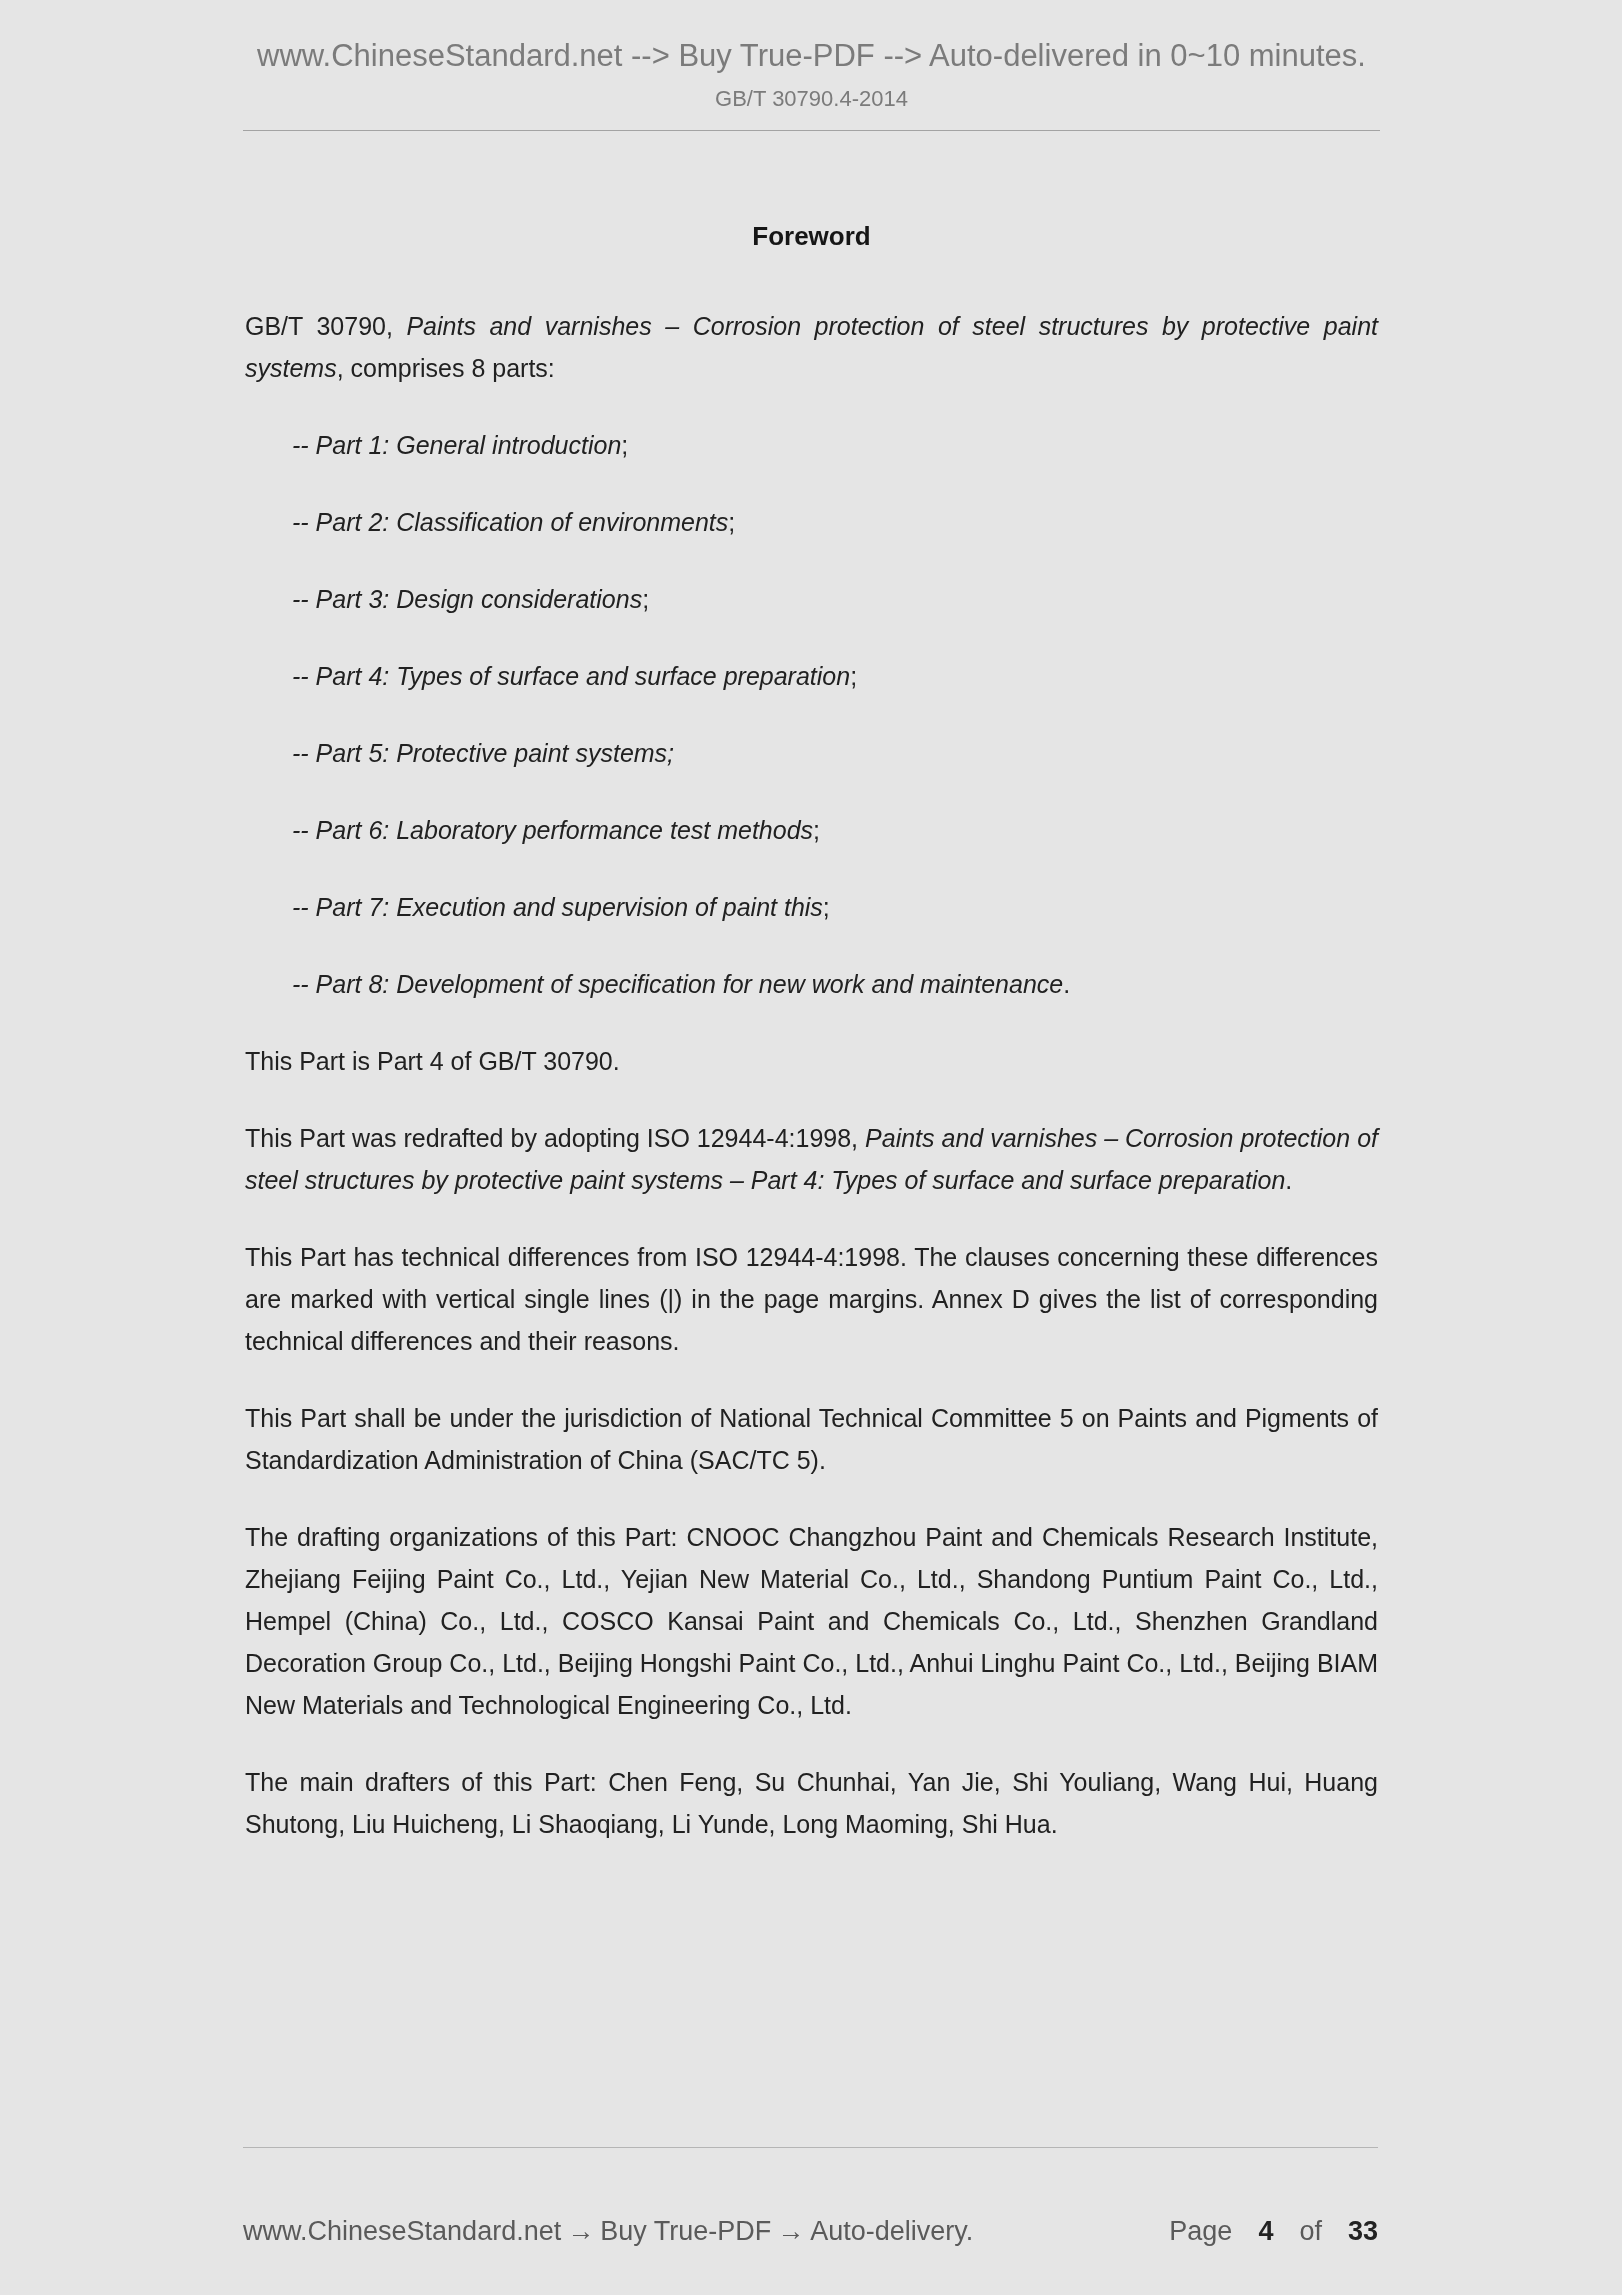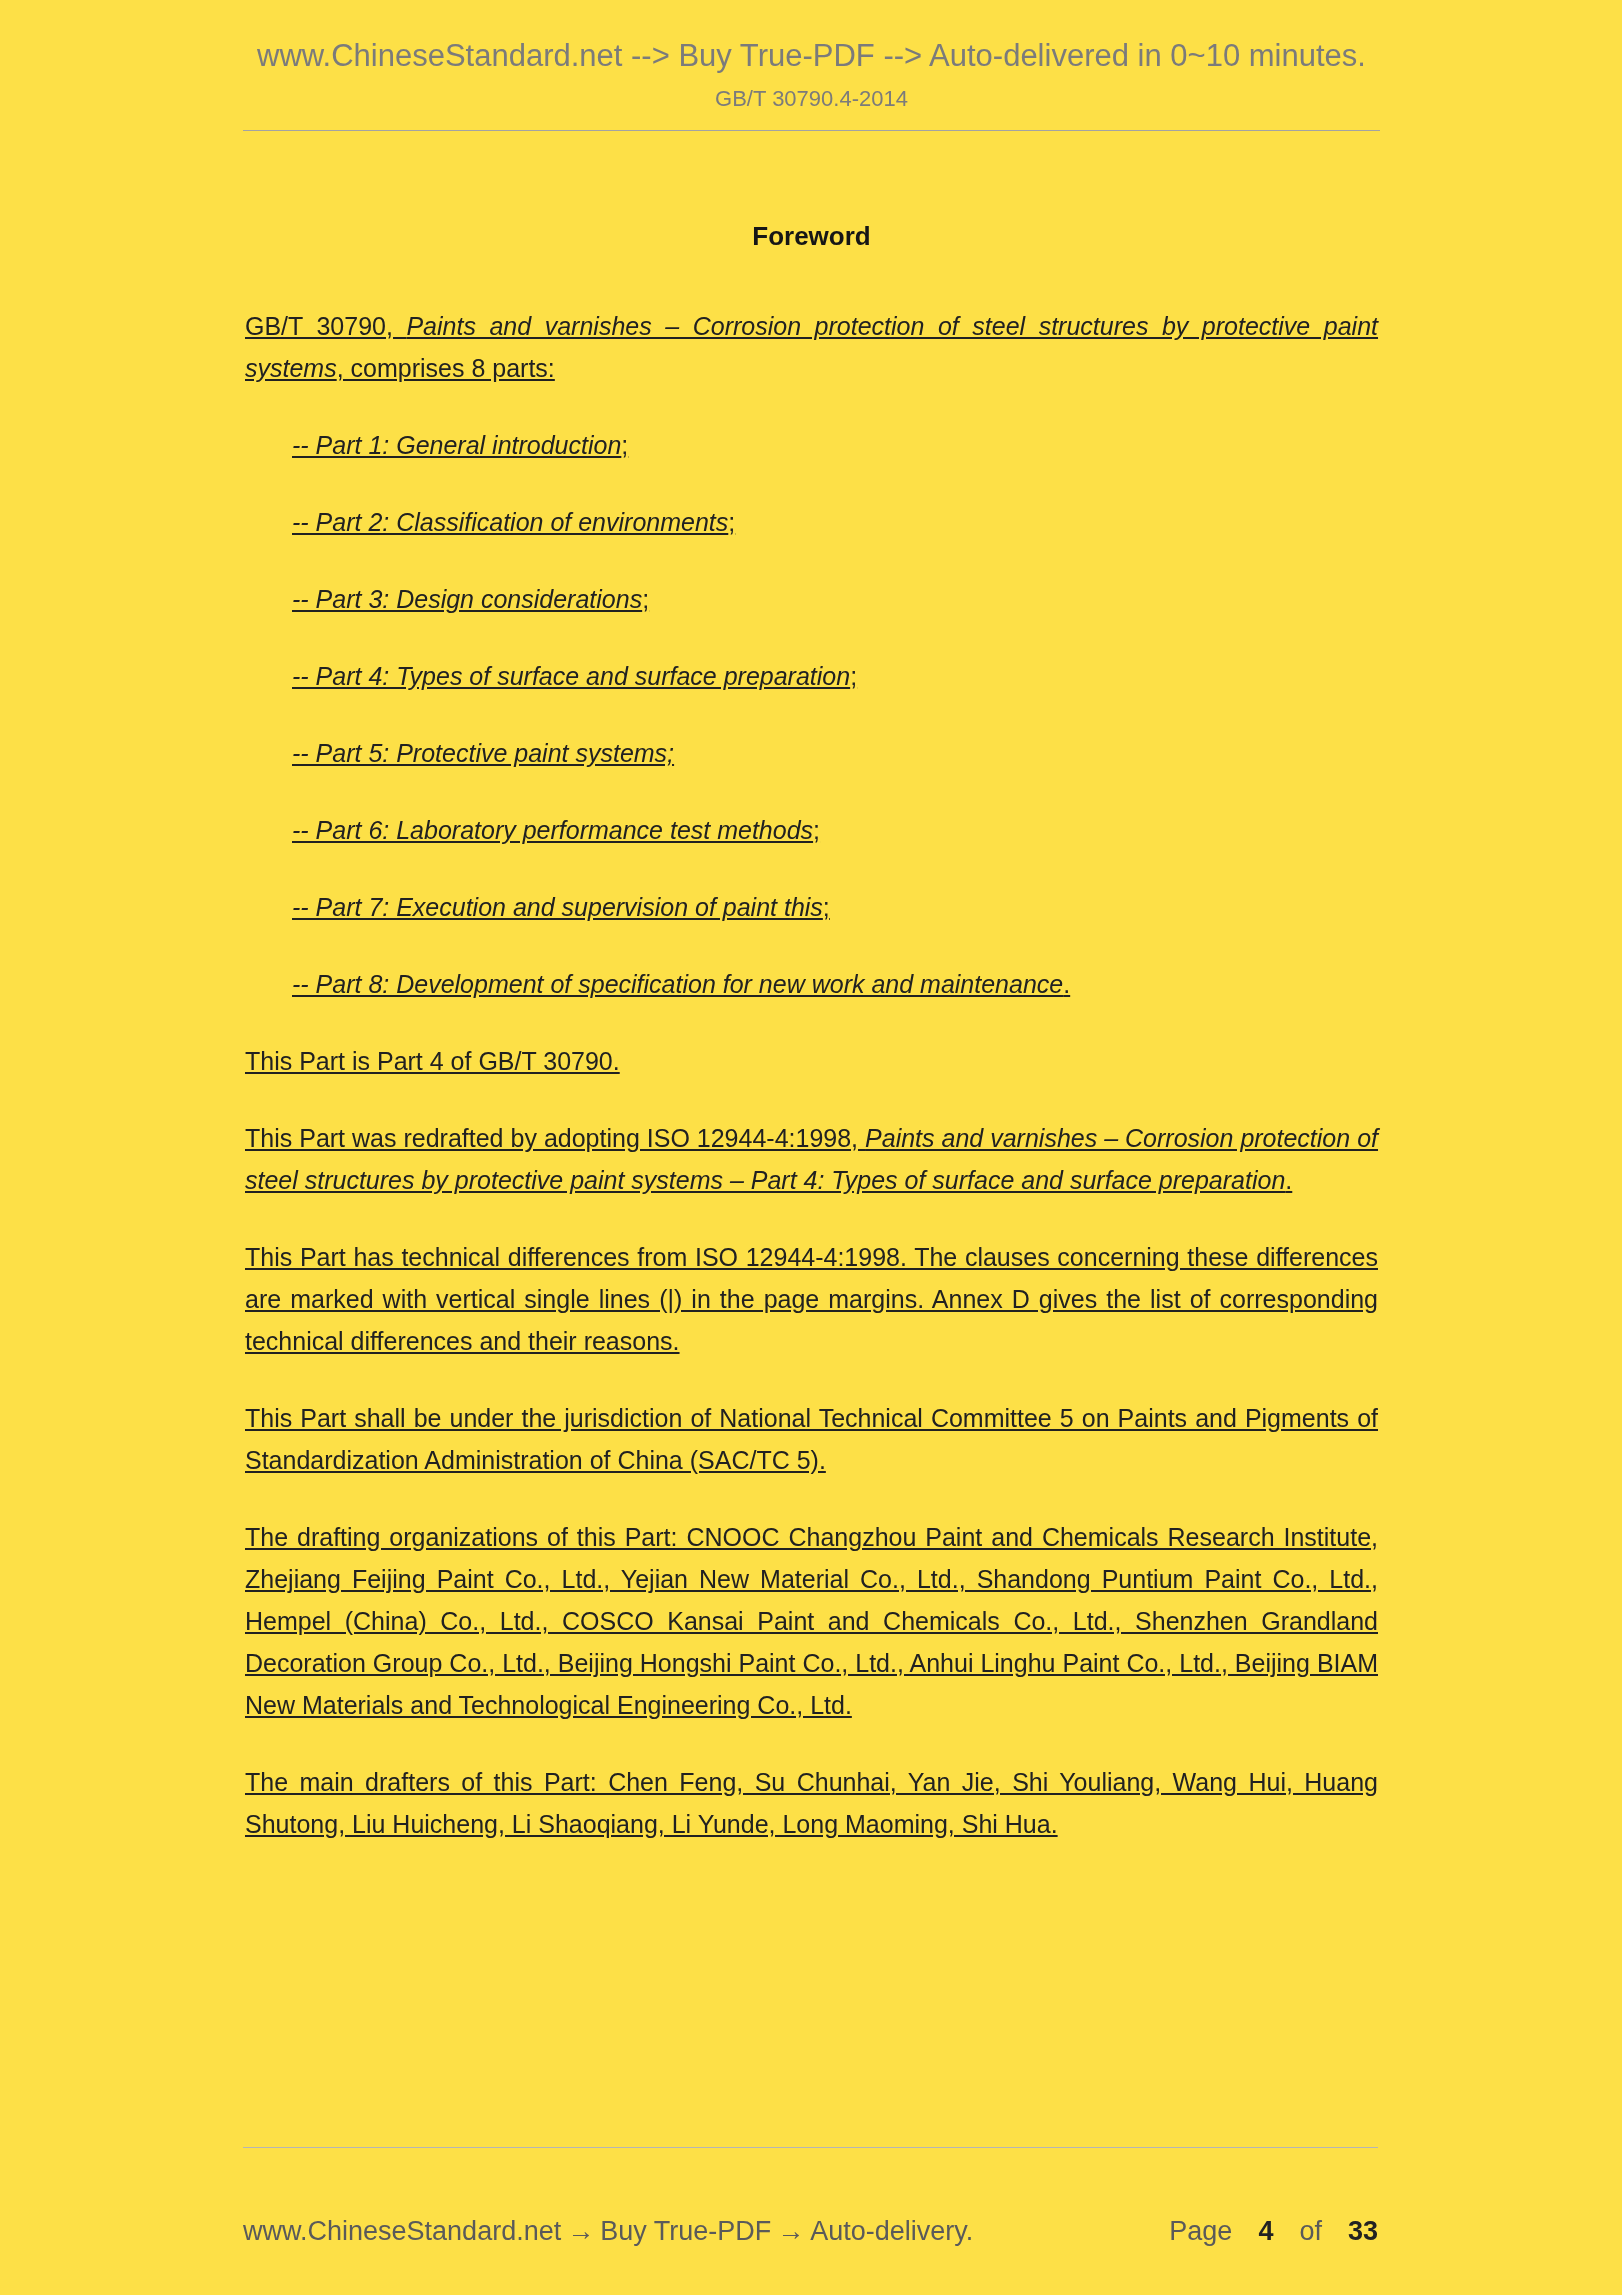--- a/index.html
+++ b/index.html
@@ -1,21 +1,21 @@
 <!DOCTYPE html>
 <html style="font-size:13.3px"><head>
 <meta charset="utf-8">
 <style>
   * { box-sizing: border-box; }
   html, body { margin: 0; padding: 0; background: #ffffff; }
   .page {
     position: relative;
     width: 1623px;
     height: 2295px;
-    background: #fde047;
+    background: #e5e5e5;
     font-family: "Liberation Sans", sans-serif;
     overflow: hidden;
   }
   .page-header { padding-top: 38px; }
   .tagline {
     text-align: center;
     font-size: 31px;
     color: #7b7b7b;
   }
   .std-num {
@@ -39,21 +39,20 @@
   }
   .content {
     margin: 53px 245px 0 245px;
     font-size: 25px;
     line-height: 42px;
     color: #212121;
   }
   .content p {
     margin: 4px 0 35px 0;
     text-align: justify;
-    text-decoration: underline;
   }
   .content p.list-item { padding-left: 47px; }
   .content p:last-child { margin-bottom: 0; }
   .content em { font-style: italic; }
   .page-footer {
     position: absolute;
     left: 243px;
     right: 245px;
     bottom: 48px;
   }

